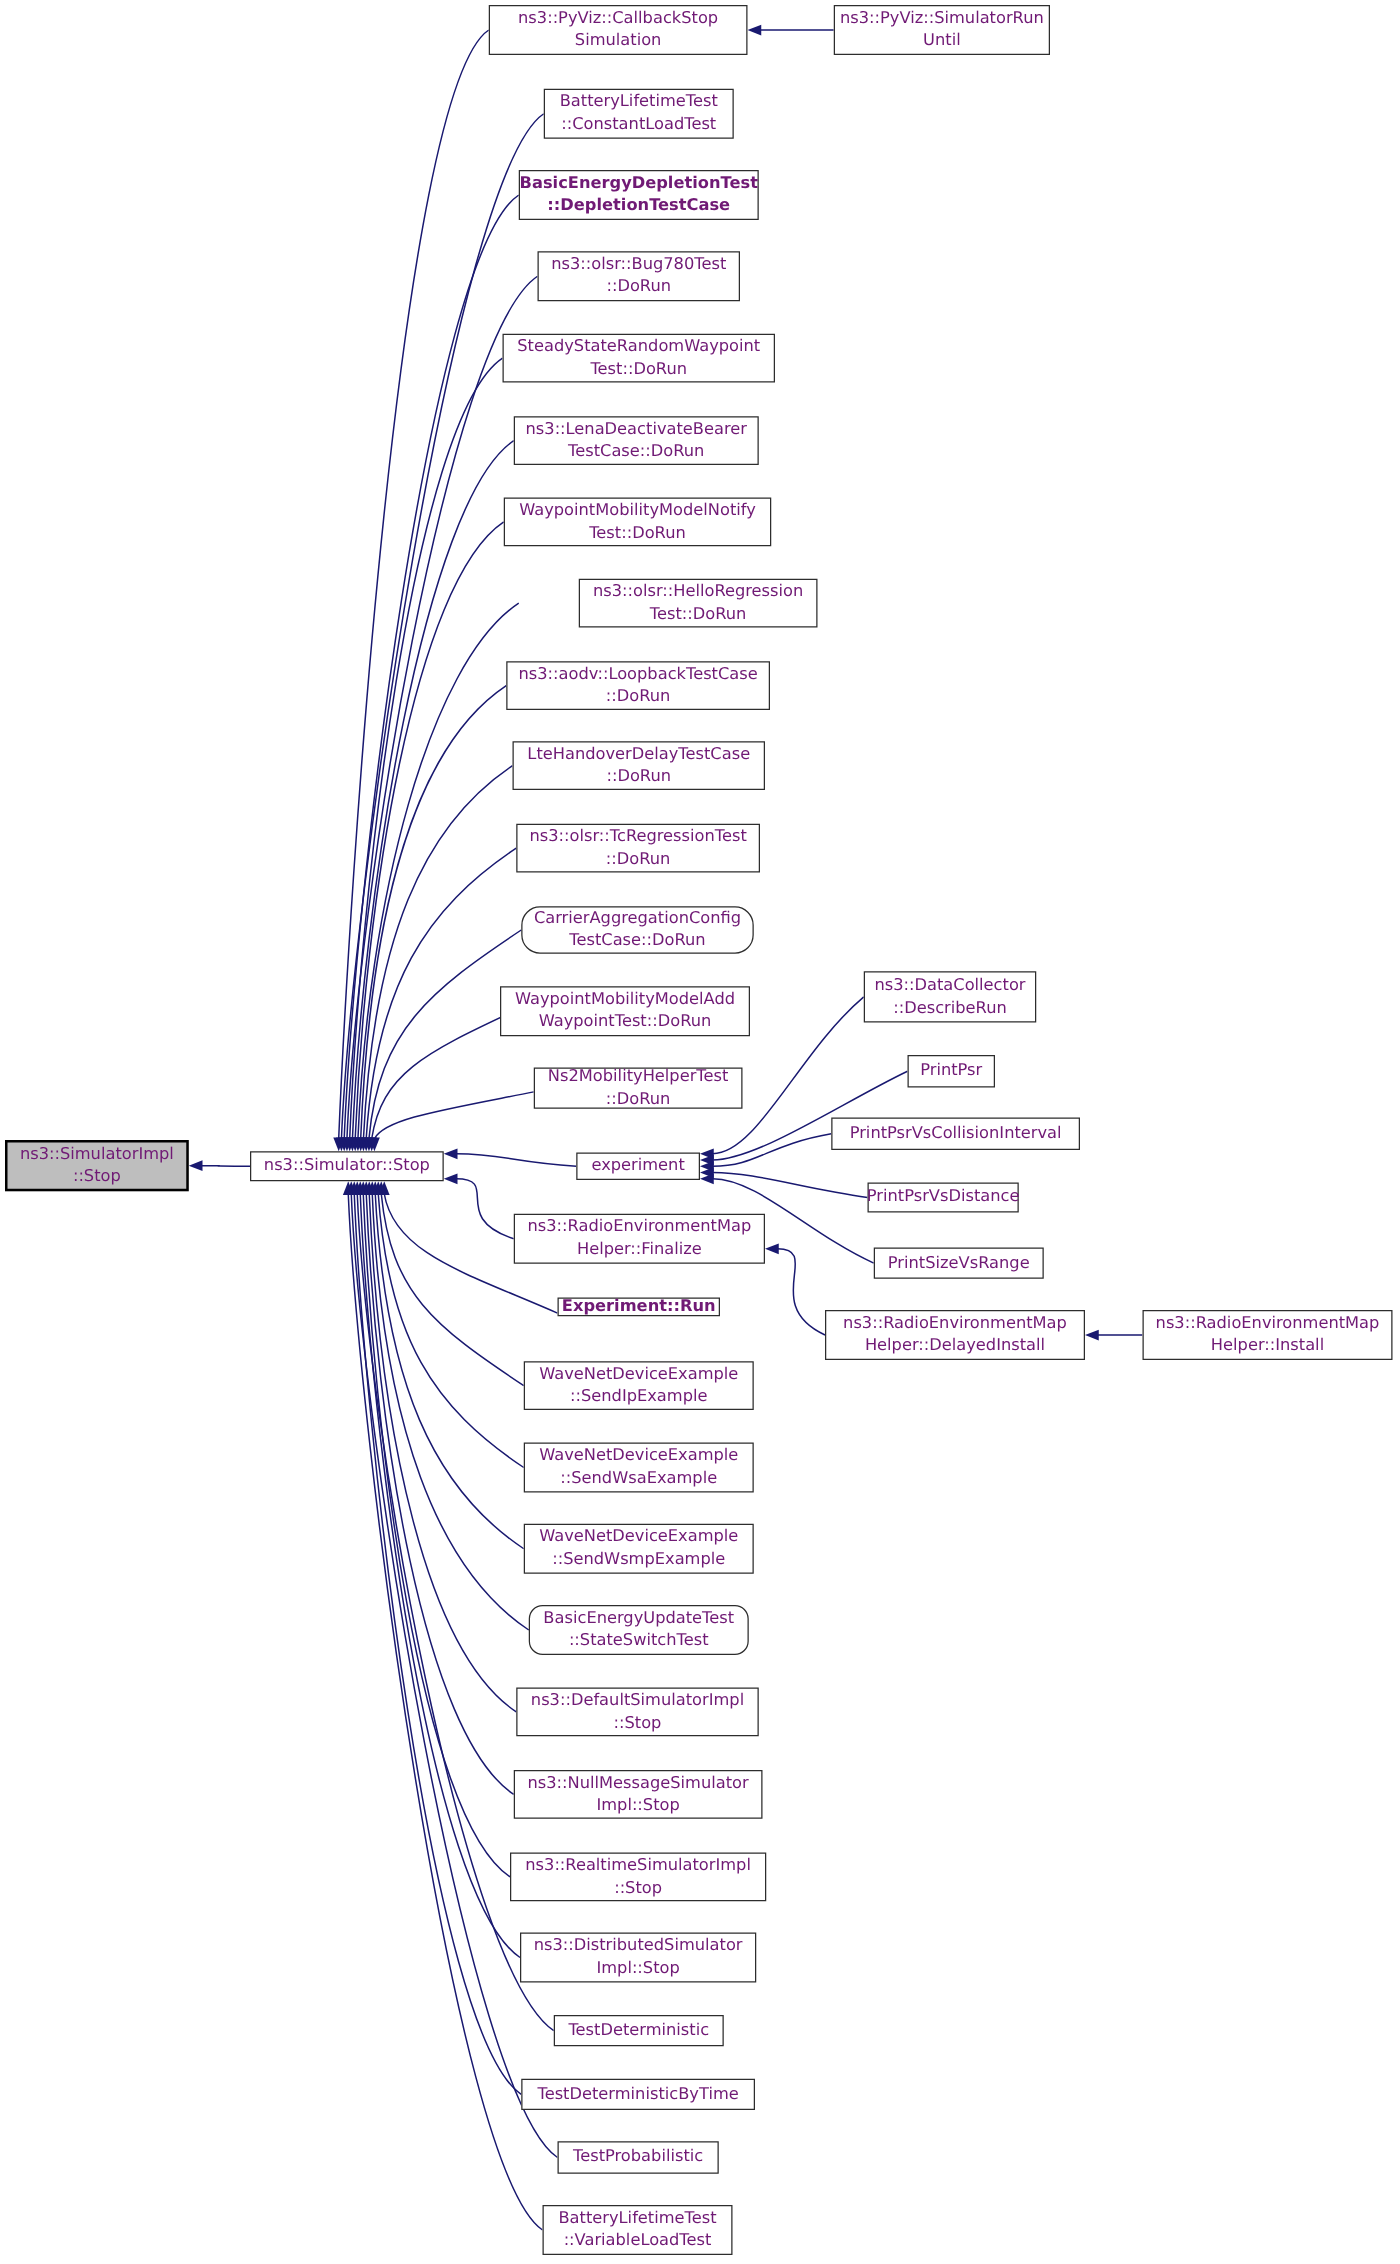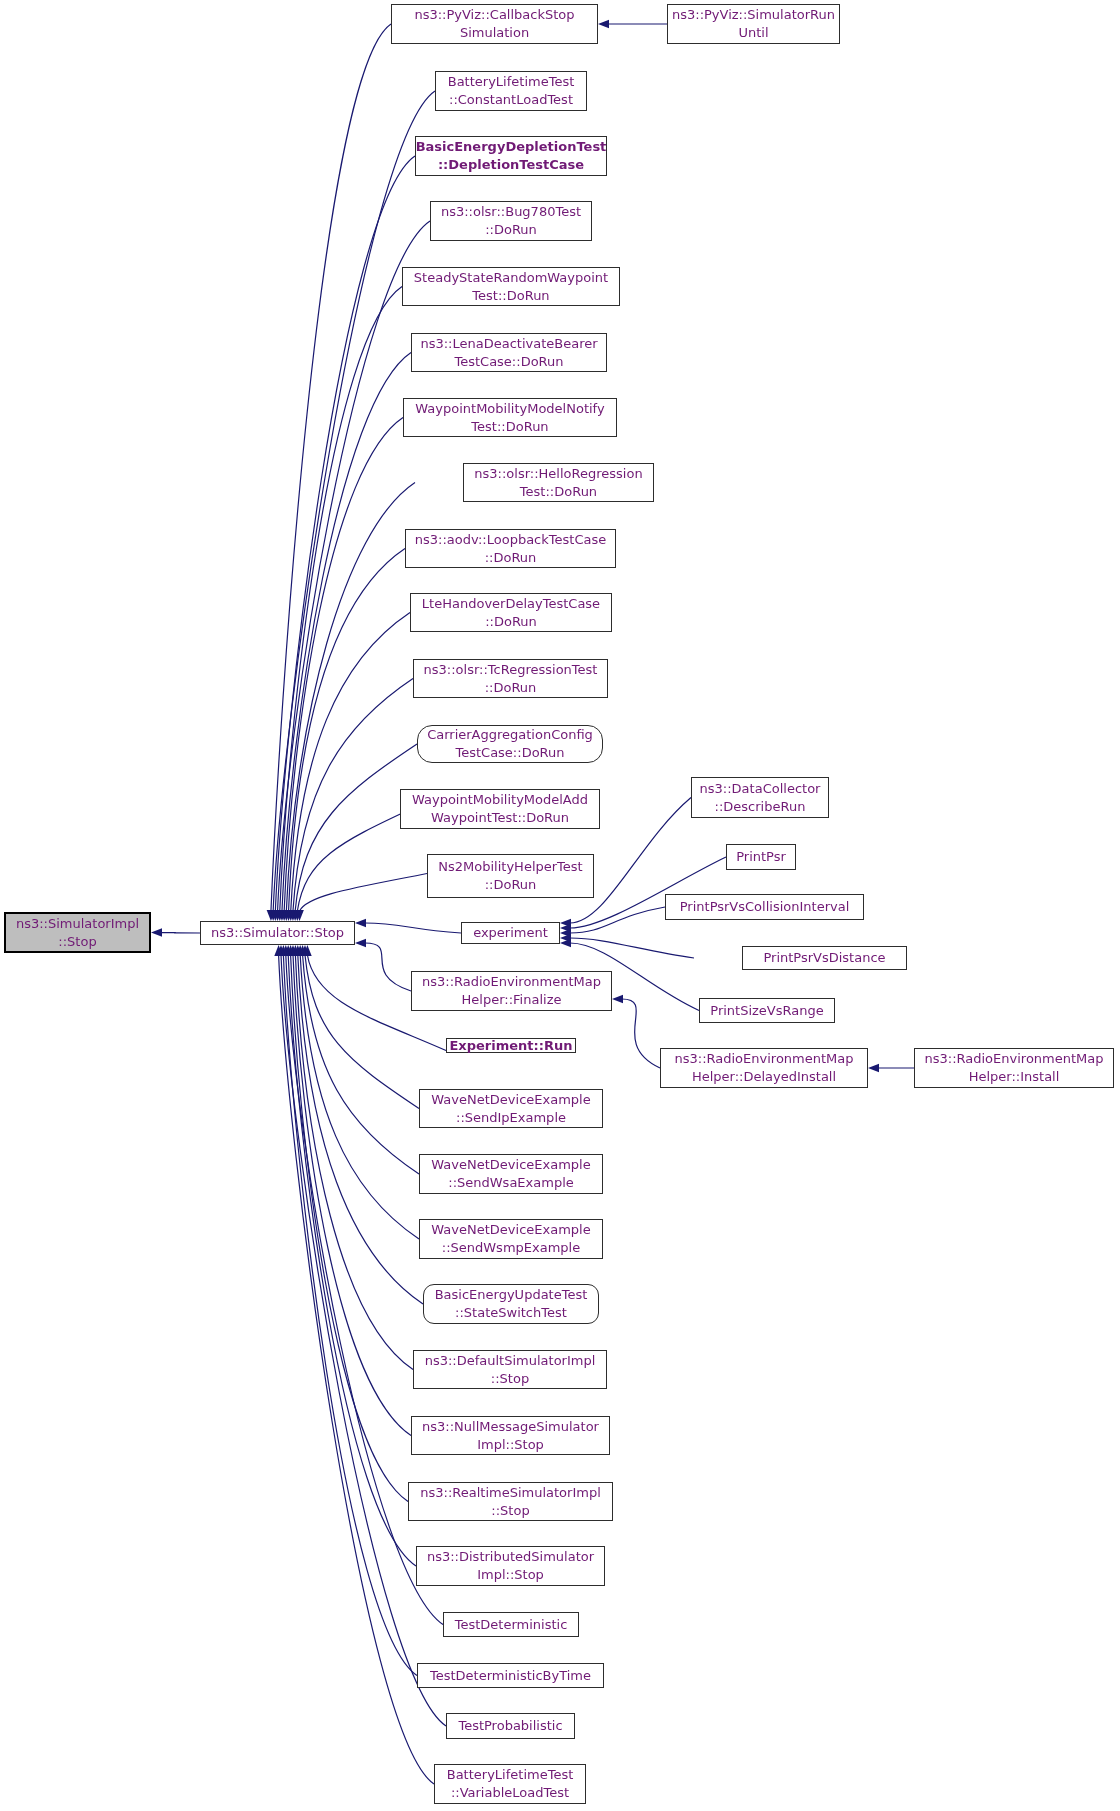--- a/index.html
+++ b/index.html
@@ -253,21 +253,21 @@
         <span>::DoRun</span>
       </div>
       <div class="node" style="left: 417px; top: 725px; width: 186px; height: 38px; border-radius: 15px;">
         <span>CarrierAggregationConfig</span>
         <span>TestCase::DoRun</span>
       </div>
       <div class="node" style="left: 400px; top: 789px; width: 200px; height: 40px;">
         <span>WaypointMobilityModelAdd</span>
         <span>WaypointTest::DoRun</span>
       </div>
-      <div class="node" style="left: 427px; top: 854px; width: 167px; height: 44px;">
+      <div class="node" style="left: 427px; top: 854px; width: 167px; height: 33px;">
         <span>Ns2MobilityHelperTest</span>
         <span>::DoRun</span>
       </div>
       <div class="node" style="left: 461px; top: 922px; width: 99px; height: 22px;">
         <span>experiment</span>
       </div>
       <div class="node" style="left: 411px; top: 971px; width: 201px; height: 40px;">
         <span>ns3::RadioEnvironmentMap</span>
         <span>Helper::Finalize</span>
       </div>
@@ -322,21 +322,21 @@
       <div class="node" style="left: 691px; top: 777px; width: 138px; height: 41px;">
         <span>ns3::DataCollector</span>
         <span>::DescribeRun</span>
       </div>
       <div class="node" style="left: 726px; top: 844px; width: 70px; height: 26px;">
         <span>PrintPsr</span>
       </div>
       <div class="node" style="left: 665px; top: 894px; width: 199px; height: 26px;">
         <span>PrintPsrVsCollisionInterval</span>
       </div>
-      <div class="node" style="left: 694px; top: 946px; width: 165px; height: 24px; margin-left: 48px;">
+      <div class="node" style="left: 694px; top: 946px; width: 121px; height: 24px;">
         <span>PrintPsrVsDistance</span>
       </div>
       <div class="node" style="left: 699px; top: 998px; width: 136px; height: 25px;">
         <span>PrintSizeVsRange</span>
       </div>
       <div class="node" style="left: 660px; top: 1048px; width: 208px; height: 40px;">
         <span>ns3::RadioEnvironmentMap</span>
         <span>Helper::DelayedInstall</span>
       </div>
       <div class="node" style="left: 914px; top: 1048px; width: 200px; height: 40px;">

